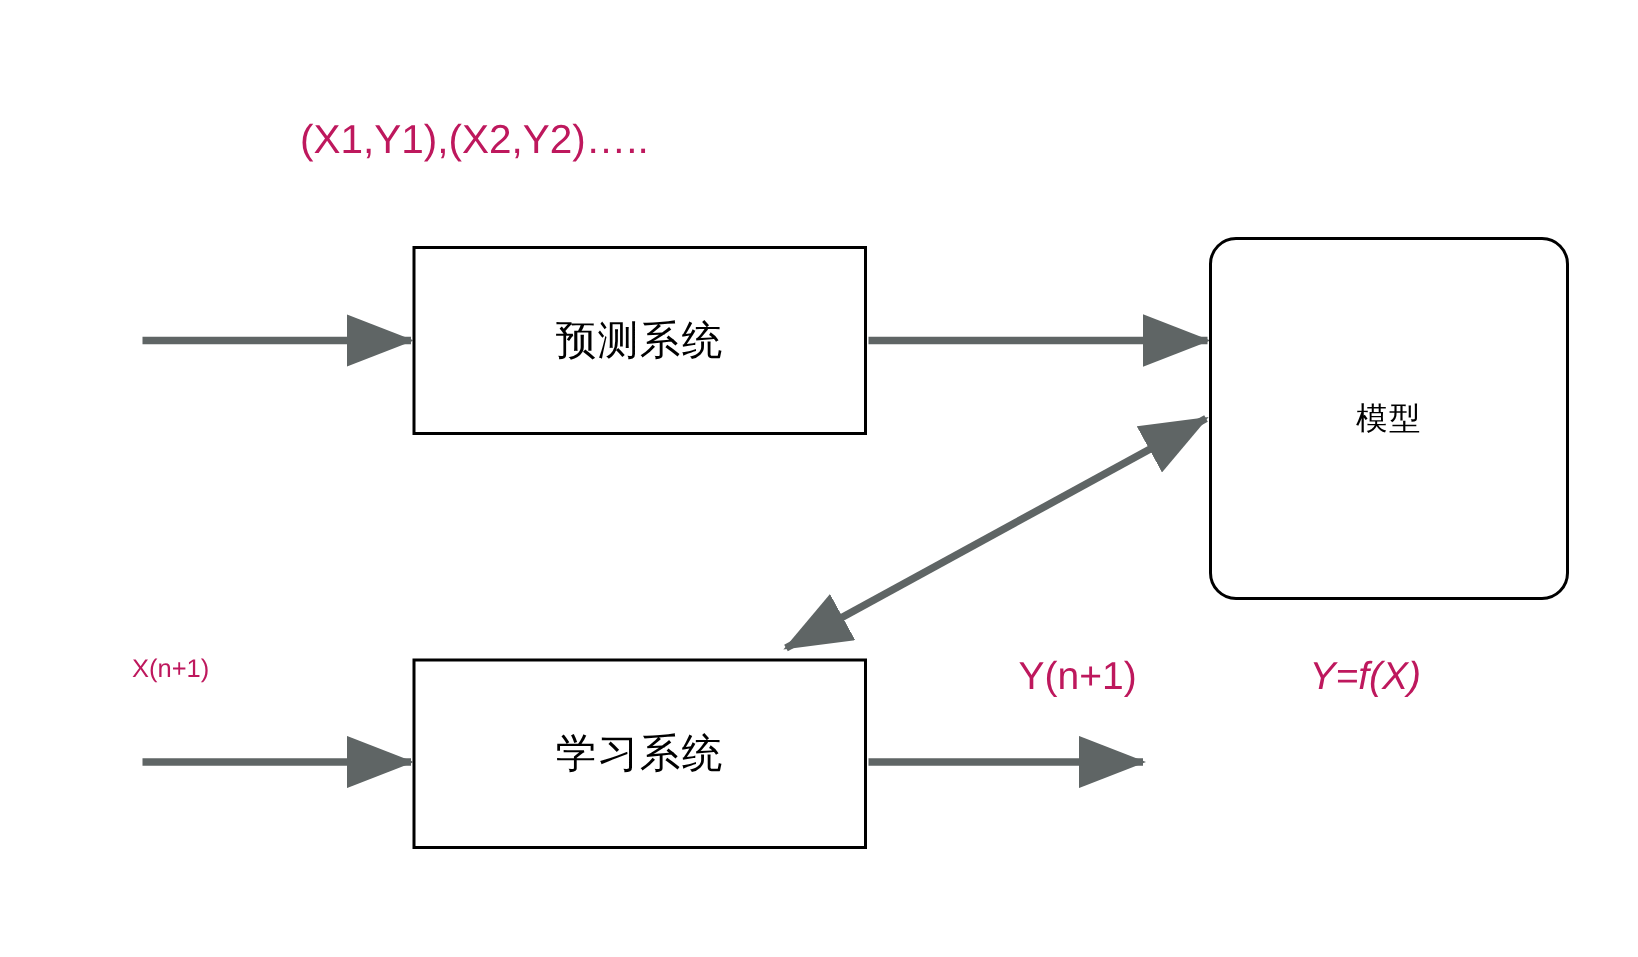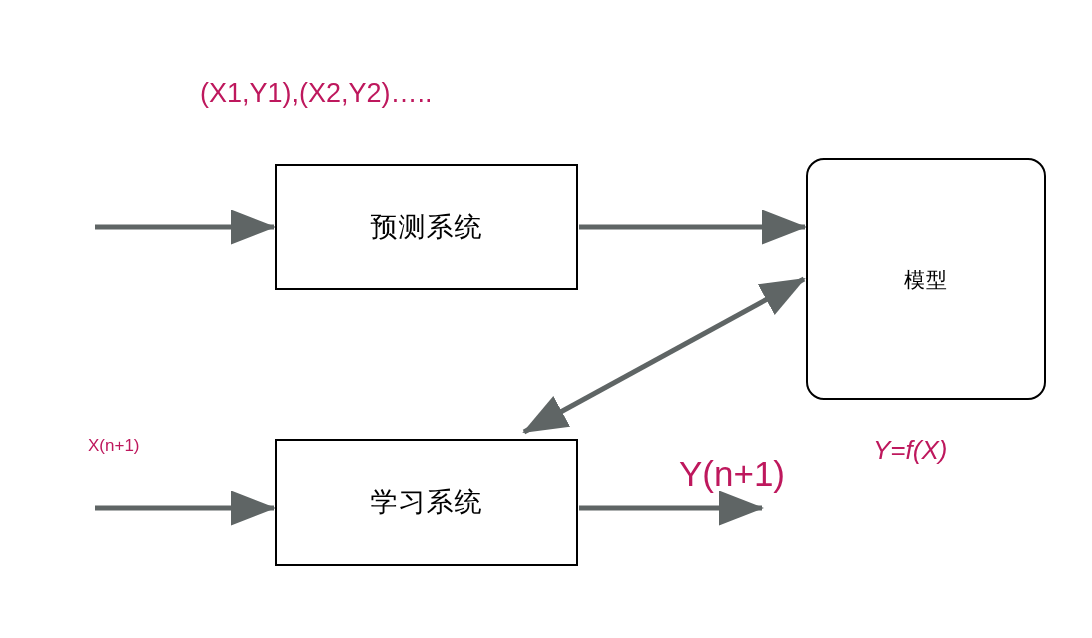--- a/index.html
+++ b/index.html
@@ -74,22 +74,22 @@
     top: 80px;
     font-size: 27px;
   }
   #label-x-next {
     left: 88px;
     top: 437px;
     font-size: 17px;
   }
   #label-y-next {
     left: 679px;
-    top: 456px;
-    font-size: 35px;
+    top: 437px;
+    font-size: 26px;
   }
   #label-y-fx {
     left: 873px;
     top: 437px;
     font-size: 26px;
     font-style: italic;
   }
 </style>
 </head>
 <body>

